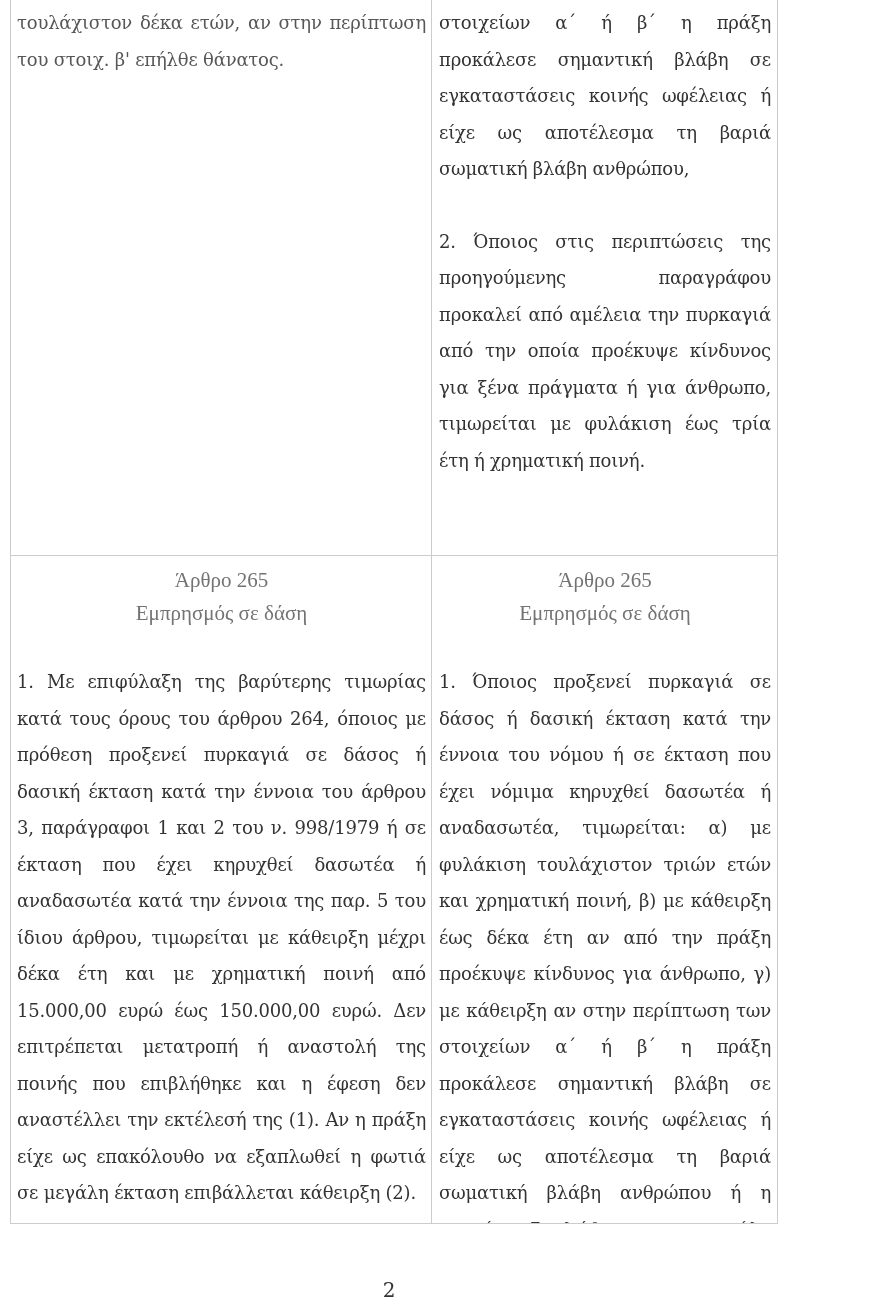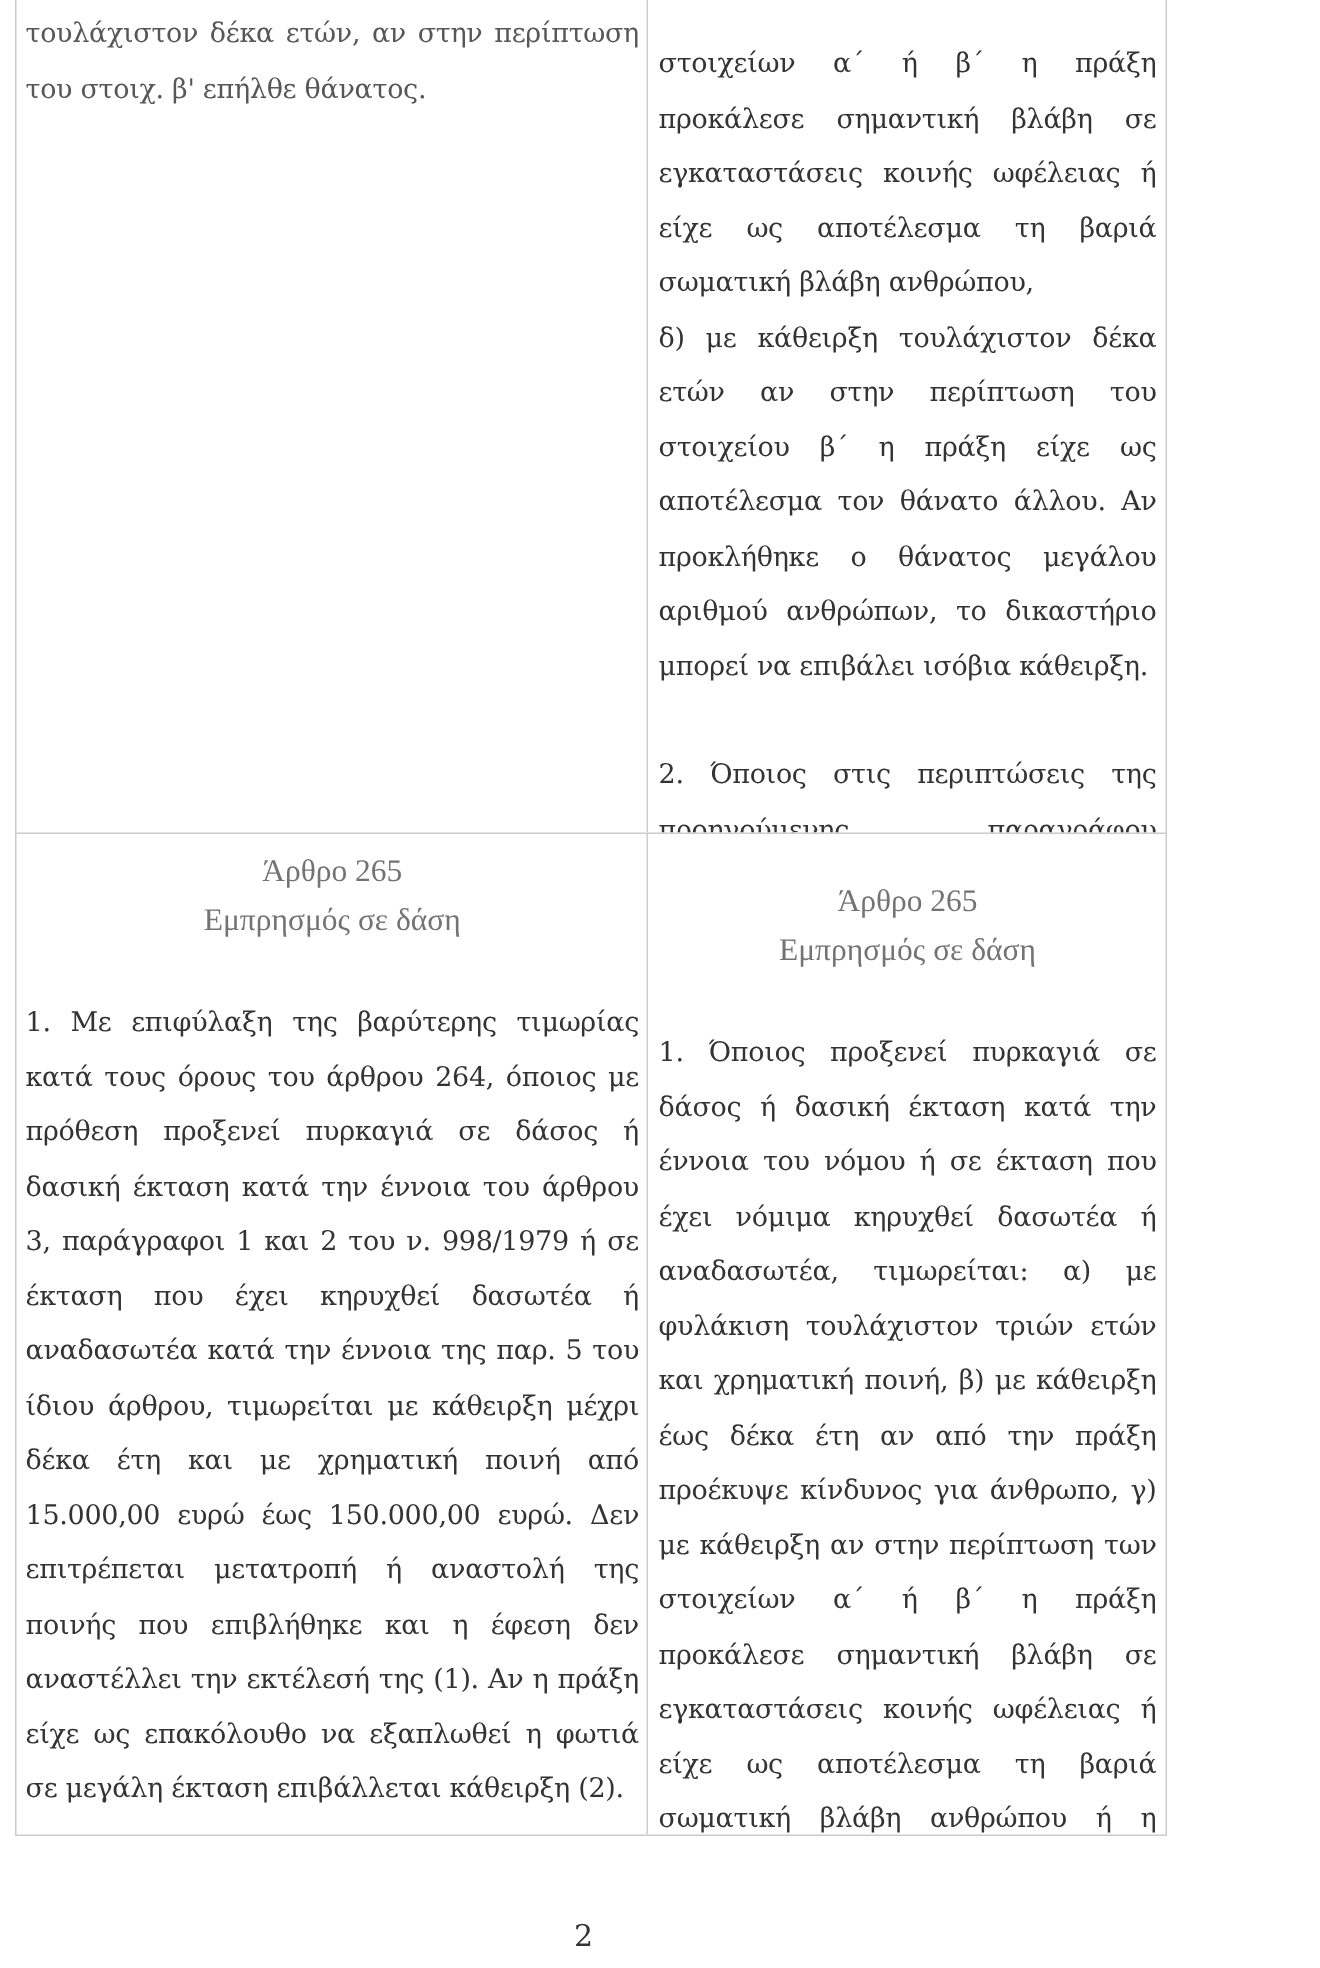--- a/index.html
+++ b/index.html
@@ -46,21 +46,20 @@
     overflow: hidden;
   }
   .cell-left {
     width: 421px;
     border-right: 1px solid #cccccc;
     padding: 5px 5px 0 6px;
   }
   .cell-right {
     flex: 1;
     padding: 5px 6px 0 7px;
-    margin-top: 20px;
   }
   p.body-text {
     margin: 0;
     font-size: 18px;
     line-height: 36.5px;
     letter-spacing: -0.2px;
     color: #333333;
     text-align: justify;
   }
   .row-top .cell-left p.body-text {
@@ -96,21 +95,20 @@
 <div class="page">
 
   <div class="law-table">
 
     <div class="t-row row-top">
       <div class="cell cell-left">
         <p class="body-text">τουλάχιστον δέκα ετών, αν στην περίπτωση του στοιχ. β' επήλθε θάνατος.</p>
       </div>
       <div class="cell cell-right">
         <p class="body-text">στοιχείων α΄ ή β΄ η πράξη προκάλεσε σημαντική βλάβη σε εγκαταστάσεις κοινής ωφέλειας ή είχε ως αποτέλεσμα τη βαριά σωματική βλάβη ανθρώπου,</p>
-        <p class="body-text">δ) με κάθειρξη τουλάχιστον δέκα ετών αν στην περίπτωση του στοιχείου β΄ η πράξη είχε ως αποτέλεσμα τον θάνατο άλλου. Αν προκλήθηκε ο θάνατος μεγάλου αριθμού ανθρώπων, το δικαστήριο μπορεί να επιβάλει ισόβια κάθειρξη.</p>
         <p class="body-text spaced">2. Όποιος στις περιπτώσεις της προηγούμενης παραγράφου προκαλεί από αμέλεια την πυρκαγιά από την οποία προέκυψε κίνδυνος για ξένα πράγματα ή για άνθρωπο, τιμωρείται με φυλάκιση έως τρία έτη ή χρηματική ποινή.</p>
       </div>
     </div>
 
     <div class="t-row row-article">
       <div class="cell cell-left">
         <div class="cell-heading">
           <p>Άρθρο 265</p>
           <p>Εμπρησμός σε δάση</p>
         </div>

